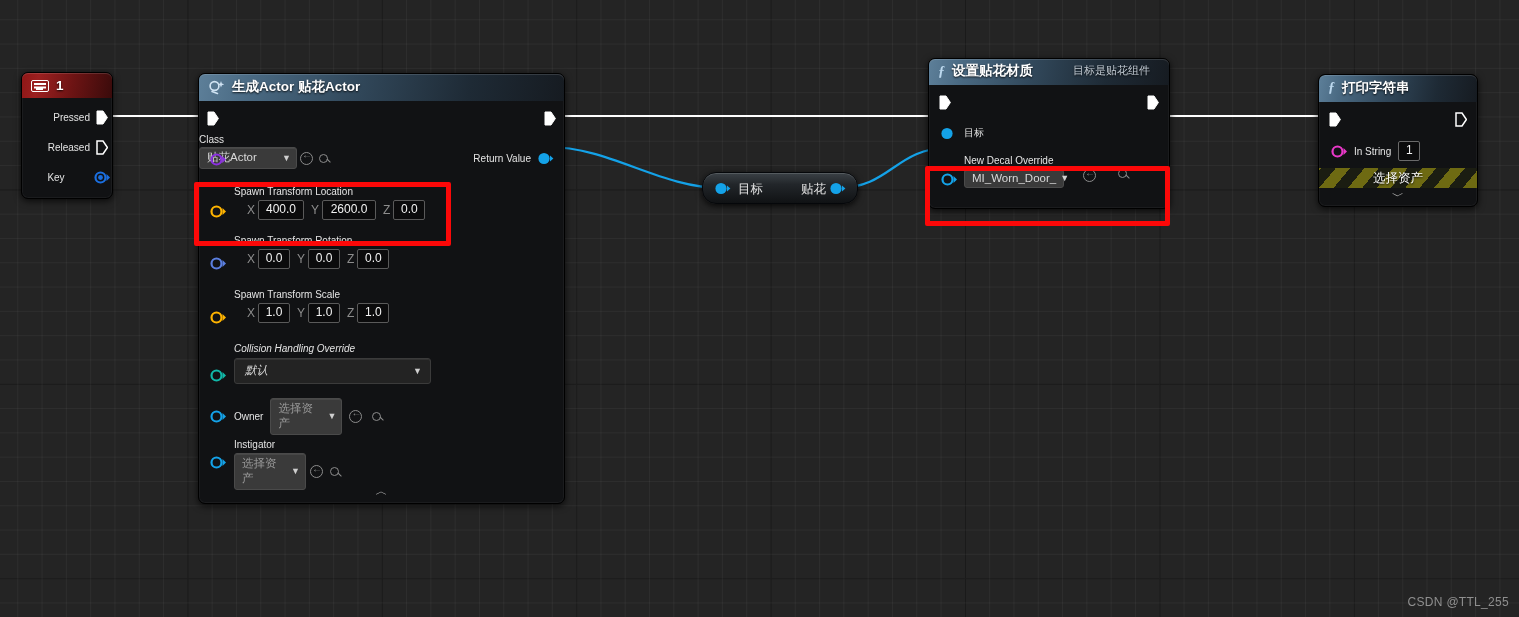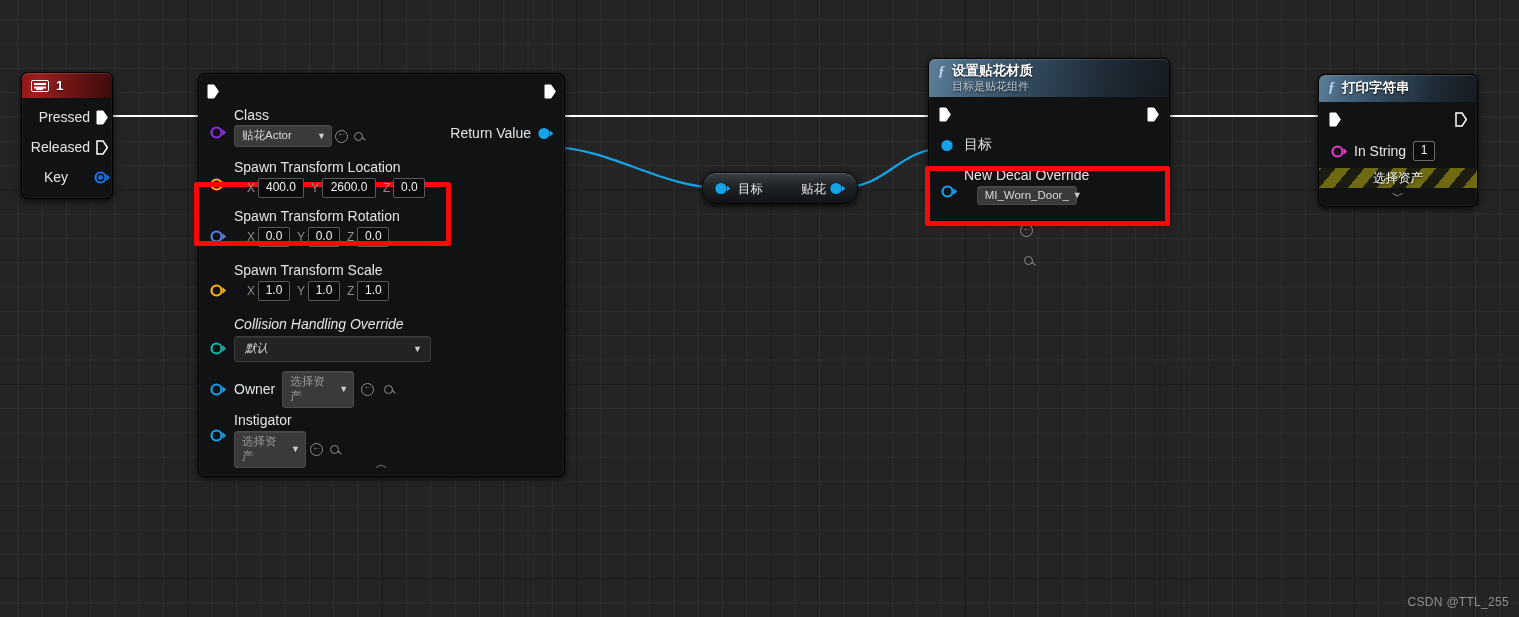--- a/index.html
+++ b/index.html
@@ -45,42 +45,42 @@
     overflow: hidden;
     display: flex; align-items: flex-start; gap: 7px;
     box-shadow: inset 0 1px 0 rgba(255,255,255,.13);
   }
   .title-fn {
     background: linear-gradient(100deg,#5d7f99 0%, #4a6a83 14%, #32495c 42%, #1e2a35 74%, #161b21 100%);
   }
   .title-key {
     background: linear-gradient(100deg,#8f1616 0%, #9c2020 18%, #6e1414 55%, #3a0b0b 100%);
   }
-  .title-text { display:flex; flex-direction:column; line-height:1.15; }
+  .title-text { display:flex; flex-direction:row; line-height:1.15;gap:40px; }
   .title-main { font-size: 13.5px; font-weight: bold; color:#fff; text-shadow:0 1px 2px rgba(0,0,0,.85); }
   .title-sub  { font-size: 11px; color:#c3ccd4; text-shadow:0 1px 2px rgba(0,0,0,.85); margin-top:1px;}
 
   .fn-icon { color:#bcd8ee; font-style:italic; font-weight:bold; font-size:14px; padding-top:1px;
              font-family:"Liberation Serif", serif; }
   .kb-icon { display:inline-block; width:18px; height:12px; margin-top:3px;
              border:1.5px solid #fff; border-radius:2px; position:relative; background:transparent; }
   .kb-icon::before { content:""; position:absolute; left:1.5px; top:1.5px; width:12px; height:2px;
                      background:#fff; box-shadow: 0 3.5px 0 #fff; }
   .kb-icon::after { content:""; position:absolute; left:4px; bottom:1.5px; width:7px; height:2px; background:#fff; }
   .spawn-icon { width:17px; height:15px; margin-top:2px; }
 
   
   .row { position: relative; display:flex; align-items:center; }
   .exec-row { height: 30px; }
 
   
   .pin { position:absolute; width:14px; height:14px; }
   .pin-exec { width:12px; height:15px; }
 
-  .lbl { color:#e4e4e4; font-size:14px; }
+  .lbl { color:#e4e4e4; font-size:10px; }
   .lbl-dim { color:#9a9a9a; }
 
   
   .vbox {
     background:#0b0b0c; border:1px solid #5a5a5a; border-radius:2px;
     color:#f2f2f2; font-size:12px; padding:1px 5px 2px; min-width:26px;
     text-align:center; line-height:1.25;
   }
   .axis { color:#8d8d8d; font-size:12px; margin-right:3px; }
 
@@ -172,38 +172,46 @@
         <svg class="pin" style="right:1px; top:9px; width:17px; height:13px;" viewBox="0 0 17 13">
           <circle cx="6.5" cy="6.5" r="5" fill="none" stroke="#1b6fe0" stroke-width="2.2"></circle>
           <circle cx="6.5" cy="6.5" r="2.4" fill="#1b6fe0"></circle>
           <path d="M12.5 3 L16 6.5 L12.5 10 Z" fill="#1b6fe0"></path>
         </svg>
       </div>
     </div>
   </div>
 
   <div class="node" style="left:198px; top:73px; width:367px;">
+    <div class="title title-fn">
+      <svg class="spawn-icon" viewBox="0 0 17 15">
+        <circle cx="6.5" cy="6" r="4.4" fill="none" stroke="#cfe2f2" stroke-width="1.6"></circle>
+        <path d="M4 11.5 L9.5 13.5" stroke="#cfe2f2" stroke-width="1.6" stroke-linecap="round"></path>
+        <path d="M13 1 L13.9 3.4 L16.3 4.3 L13.9 5.2 L13 7.6 L12.1 5.2 L9.7 4.3 L12.1 3.4 Z" fill="#cfe2f2"></path>
+      </svg>
+      <span class="title-main">生成Actor 贴花Actor</span>
+    </div>
 
     <div class="node-body" style="padding-top:2px;">
 
       <div class="row exec-row">
         <svg class="pin pin-exec" style="left:8px; top:8px;" viewBox="0 0 12 15">
           <path d="M1 1 L7 1 L11.4 7.5 L7 14 L1 14 Z" fill="#ffffff" stroke="#ffffff" stroke-width="1"></path>
         </svg>
         <svg class="pin pin-exec" style="right:8px; top:8px;" viewBox="0 0 12 15">
           <path d="M1 1 L7 1 L11.4 7.5 L7 14 L1 14 Z" fill="#ffffff" stroke="#ffffff" stroke-width="1"></path>
         </svg>
       </div>
 
       <div class="row" style="height:46px; align-items:flex-start; padding-top:1px;">
         <svg class="pin" style="left:11px; top:20px; width:17px; height:13px;" viewBox="0 0 17 13">
           <circle cx="6.5" cy="6.5" r="5" fill="none" stroke="#8b30e0" stroke-width="2.2"></circle>
           <path d="M12.5 3 L16 6.5 L12.5 10 Z" fill="#8b30e0"></path>
         </svg>
-        <div style="margin-left:35px;">
+        <div style="">
           <div class="lbl" style="margin-bottom:2px;">Class</div>
           <div style="display:flex; align-items:center; gap:3px;">
             <div class="combo" style="width:98px;">
               <span>贴花Actor</span>
               <span class="caret">▼</span>
             </div>
             <span class="circle-arrow"></span>
             <span class="mag"></span>
           </div>
         </div>
@@ -364,21 +372,21 @@
         <span class="lbl" style="margin-left:35px;">目标</span>
       </div>
 
       <div class="row" style="height:53px; align-items:flex-start; padding-top:6px;">
         <svg class="pin" style="left:12px; top:24px; width:17px; height:13px;" viewBox="0 0 17 13">
           <circle cx="6.5" cy="6.5" r="5" fill="none" stroke="#14a2e8" stroke-width="2.2"></circle>
           <path d="M12.5 3 L16 6.5 L12.5 10 Z" fill="#14a2e8"></path>
         </svg>
         <div style="margin-left:35px;">
           <div class="lbl" style="margin-bottom:3px;">New Decal Override</div>
-          <div style="display:flex; align-items:center; gap:19px;flex-direction:column;">
+          <div style="display:flex; gap:19px;">
             <div class="combo" style="width:100px;">
               <span>MI_Worn_Door_</span>
               <span class="caret">▼</span>
             </div>
             <span class="circle-arrow"></span>
             <span class="mag"></span>
           </div>
         </div>
       </div>
     </div>

